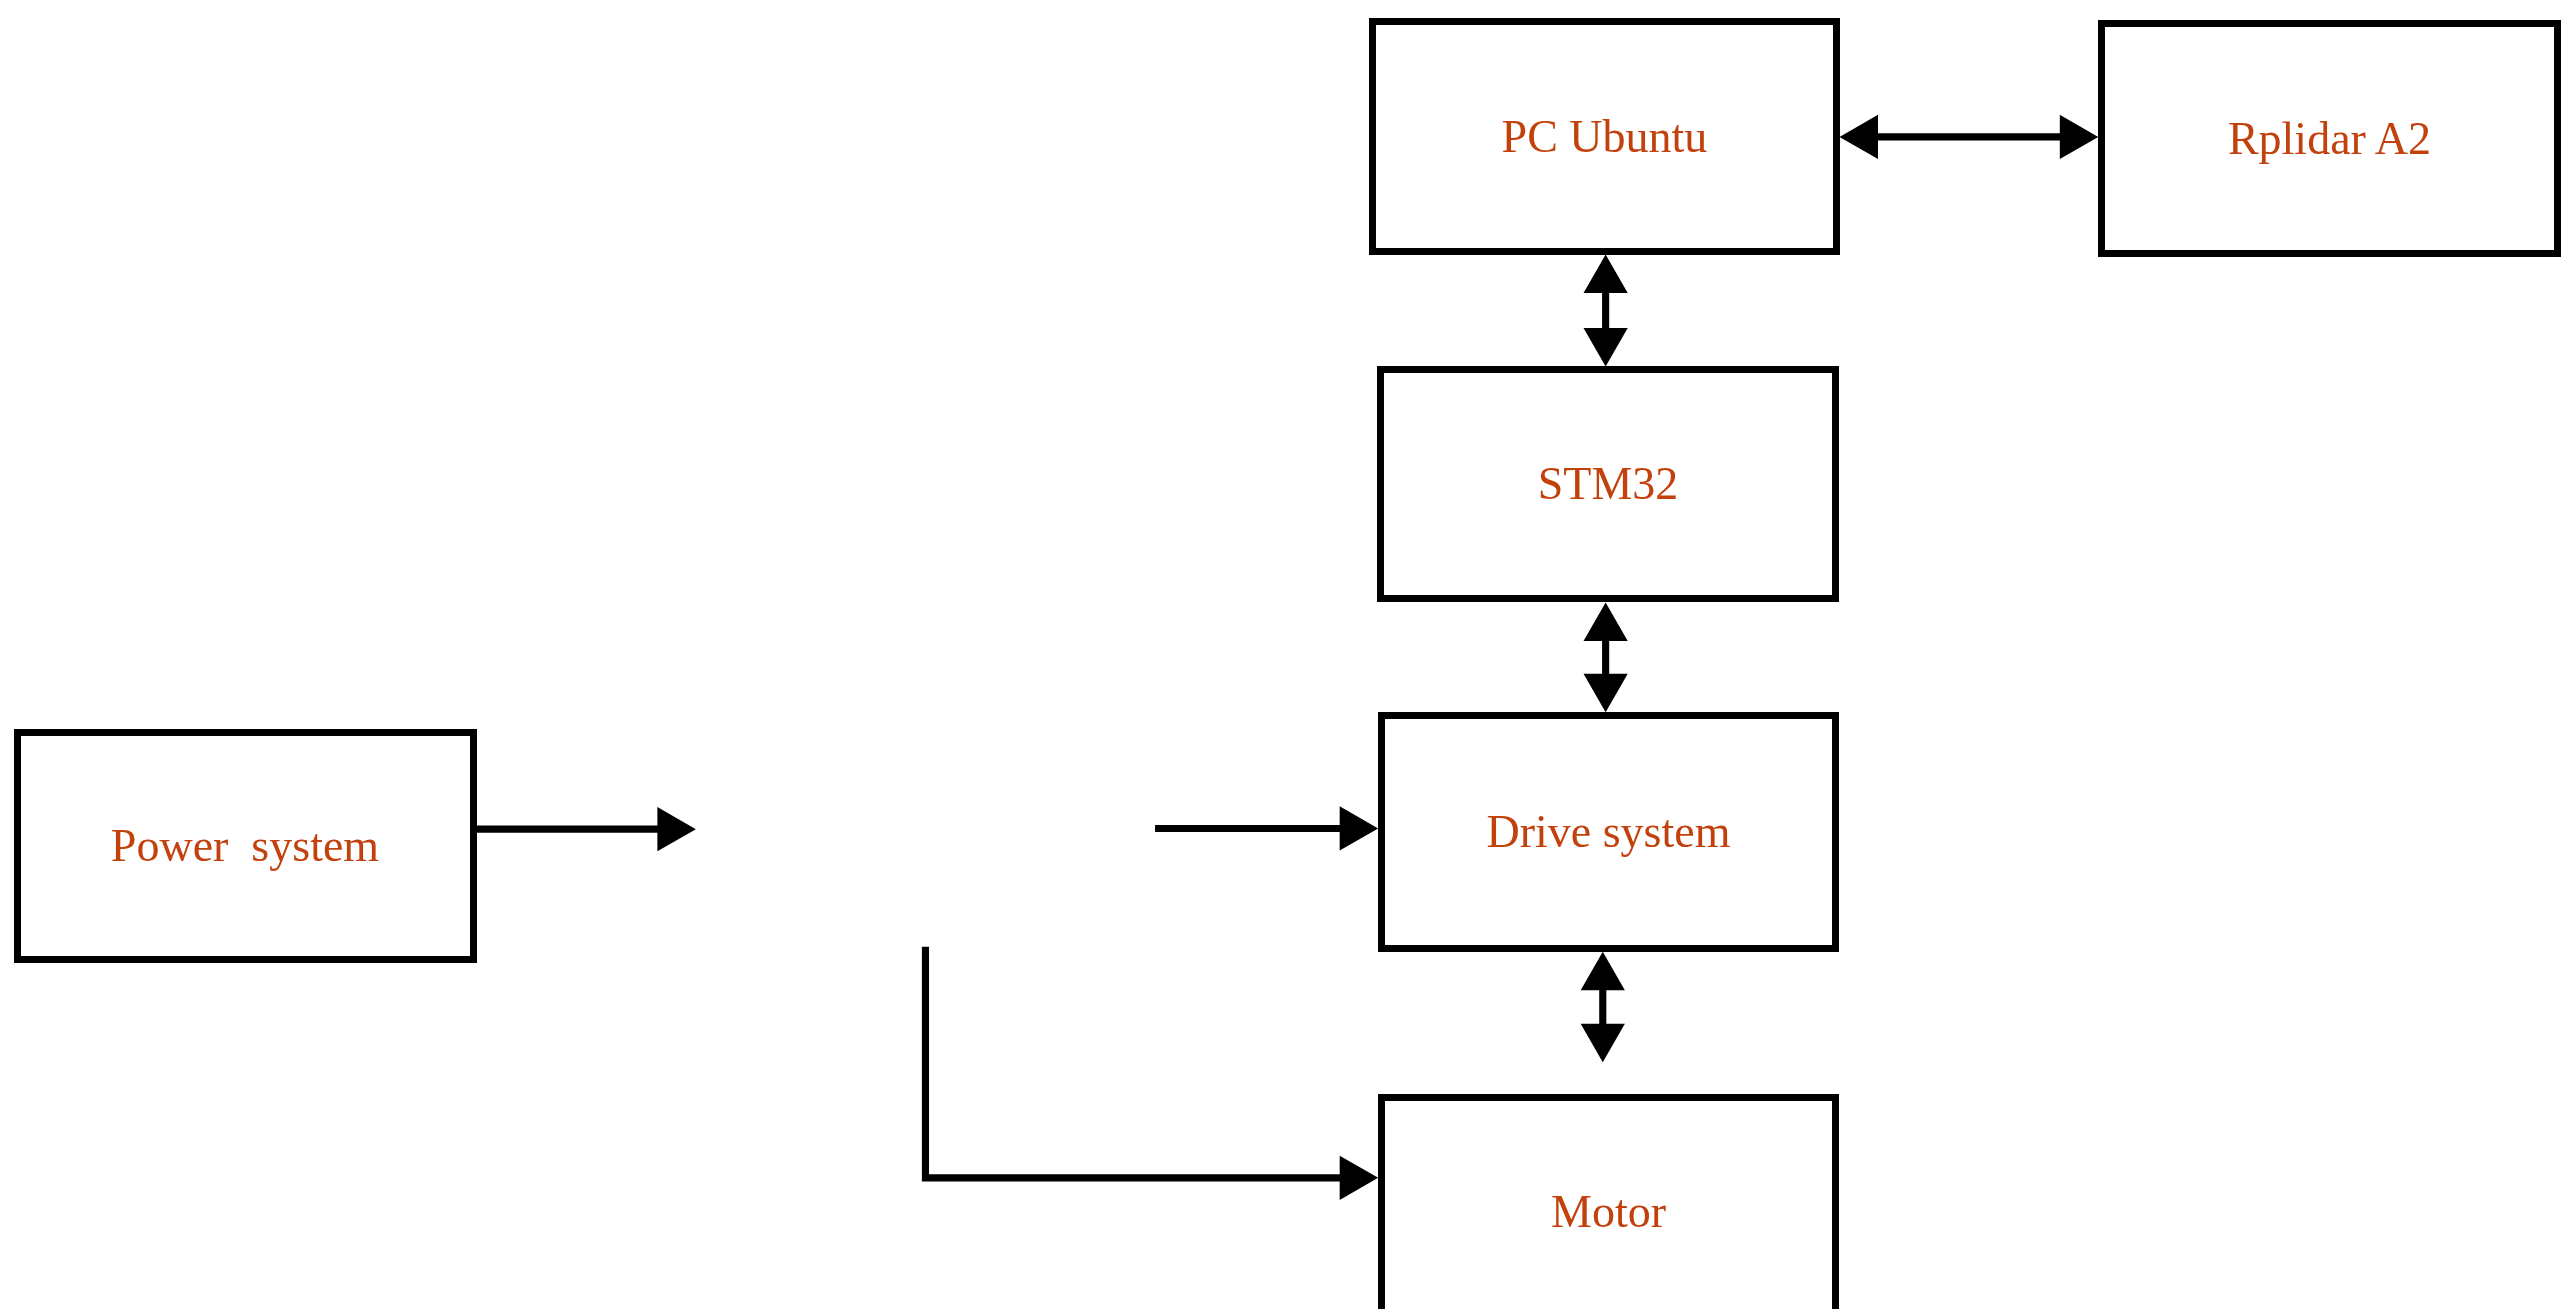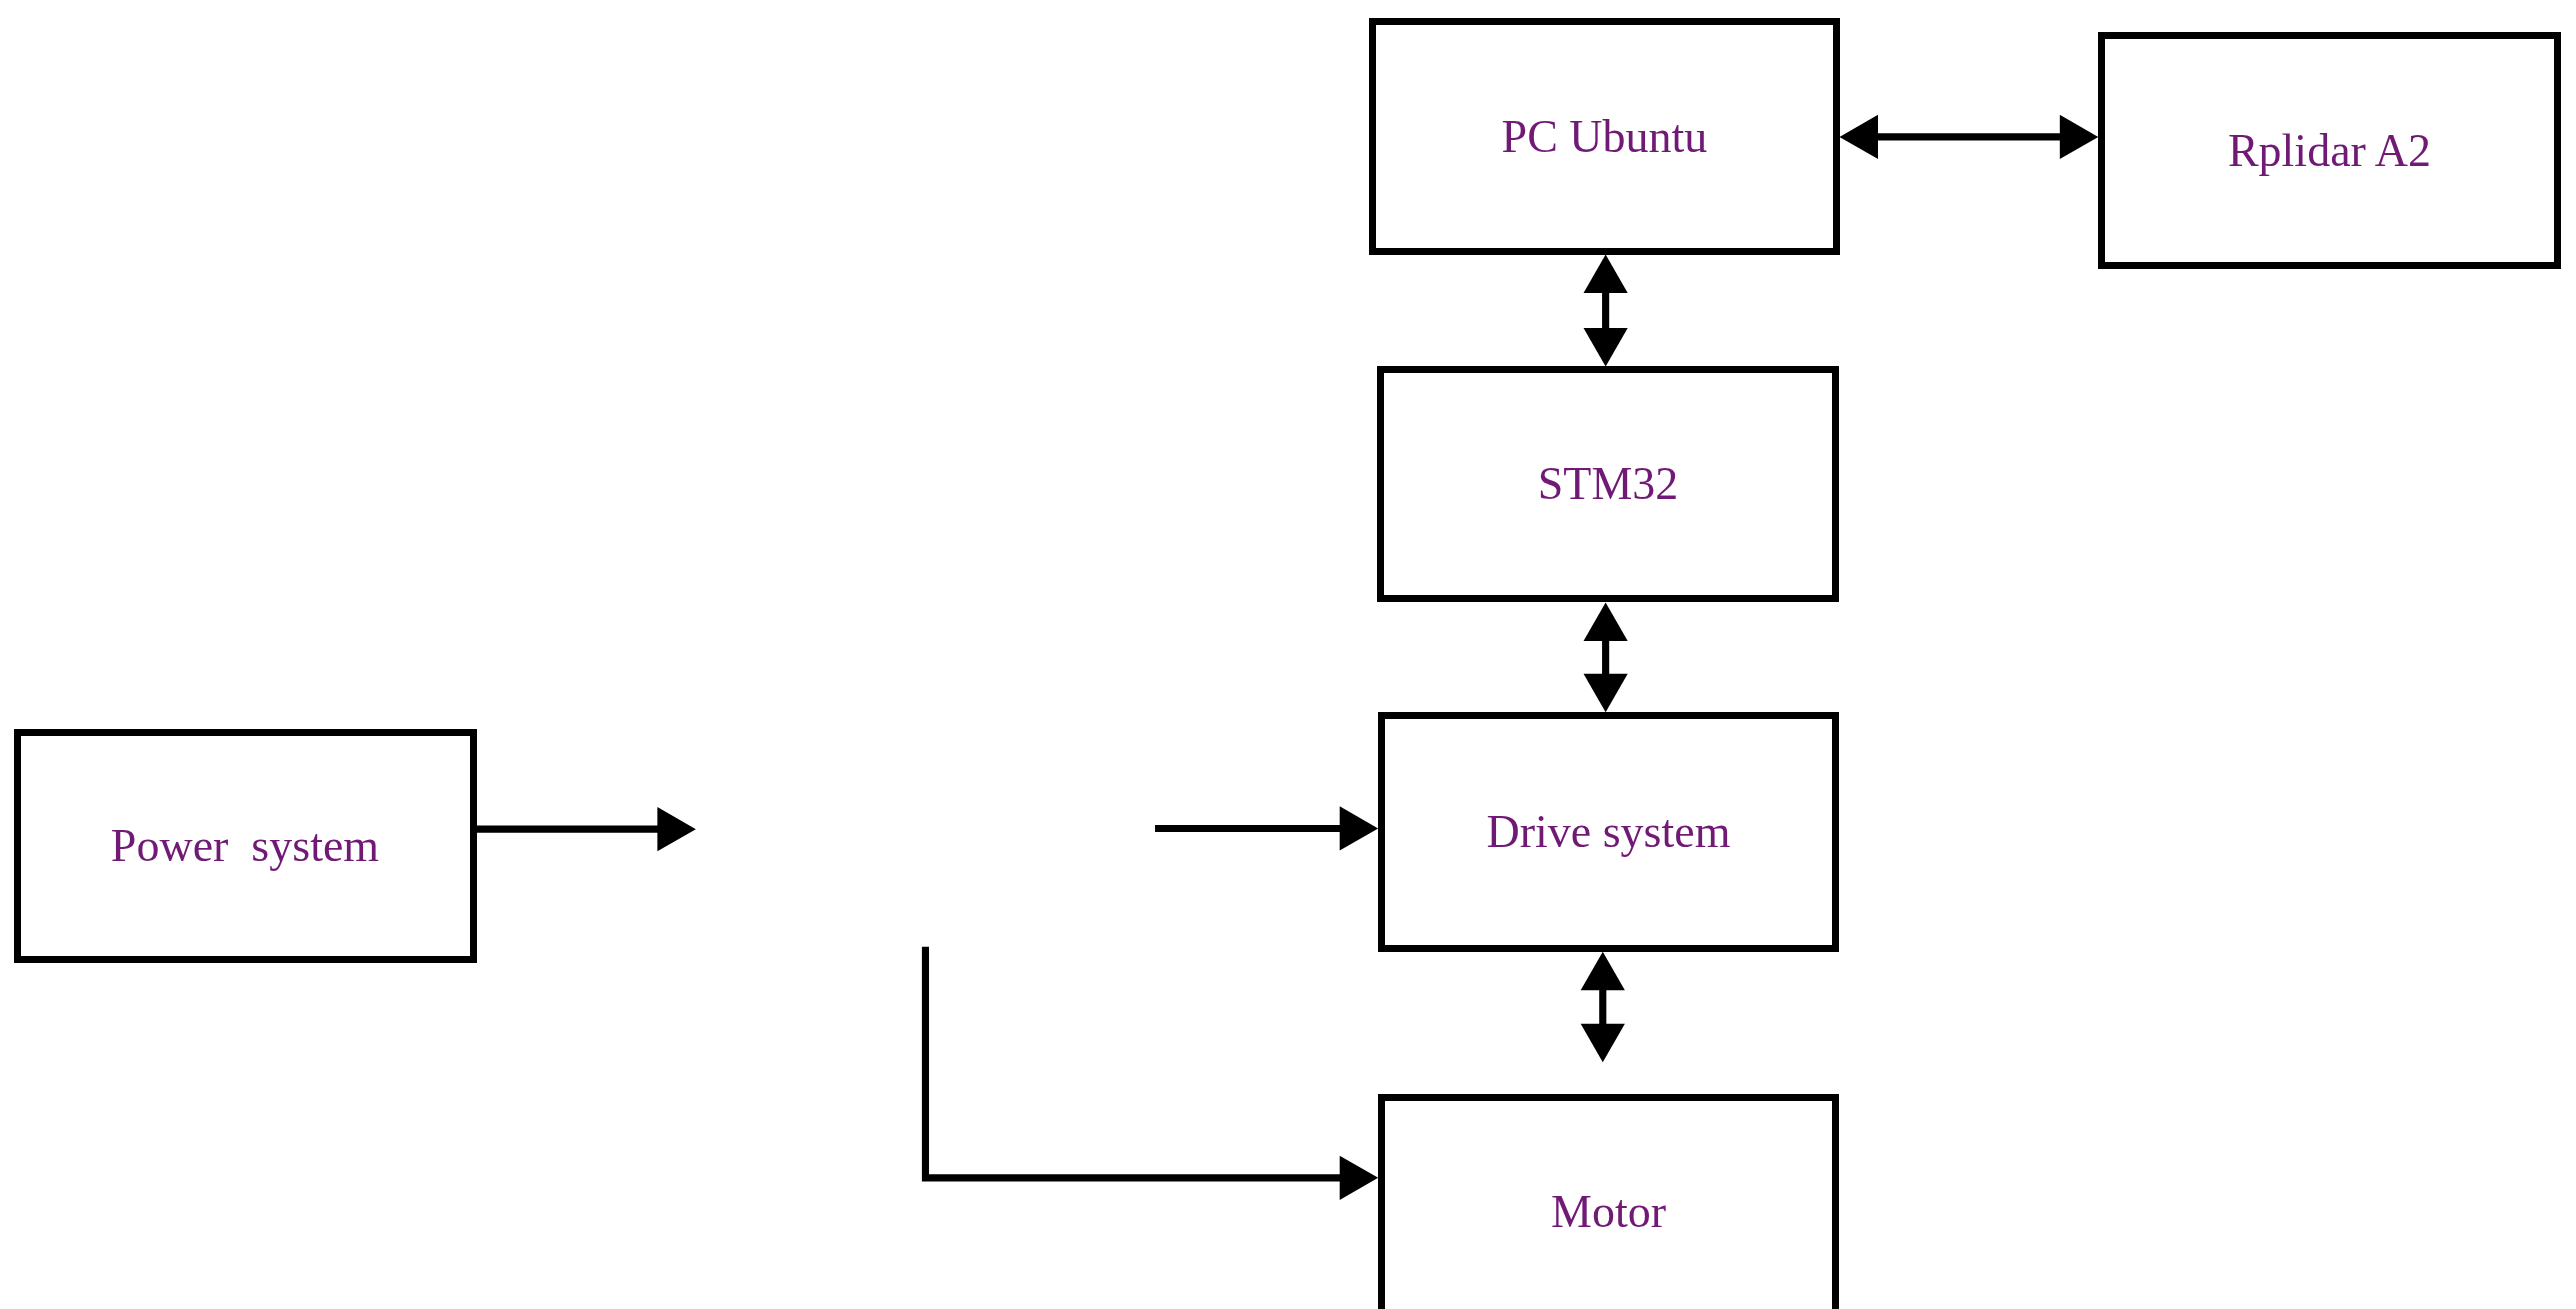--- a/index.html
+++ b/index.html
@@ -23,25 +23,25 @@
     background: #ffffff;
     display: flex;
     align-items: center;
     justify-content: center;
   }
   .node .label {
     font-size: 46px;
     line-height: 1.2;
     text-align: right;
     white-space: pre-wrap;
-    color: #701a75;
+    color: #c2410c;
   }
   
   #box-pc-ubuntu        { left: 1369px; top: 18px;   width: 471px; height: 237px; }
-  #box-rplidar-a2       { left: 2098px; top: 20px;   width: 463px; height: 237px; margin-top: 12px; }
+  #box-rplidar-a2       { left: 2098px; top: 20px;   width: 463px; height: 237px; }
   #box-stm32            { left: 1377px; top: 366px;  width: 462px; height: 236px; }
   #box-drive-system     { left: 1378px; top: 712px;  width: 461px; height: 240px; }
   #box-motor            { left: 1378px; top: 1094px; width: 461px; height: 235px; }
   #box-power-system     { left: 13.5px;   top: 713px; width: 463px; height: 234px; margin-top: 16px; }
   #box-step-down-module { left: 696px;  top: 713px; width: 459px; height: 234px; }
 </style>
 </head>
 <body>
 
 <div id="canvas">

